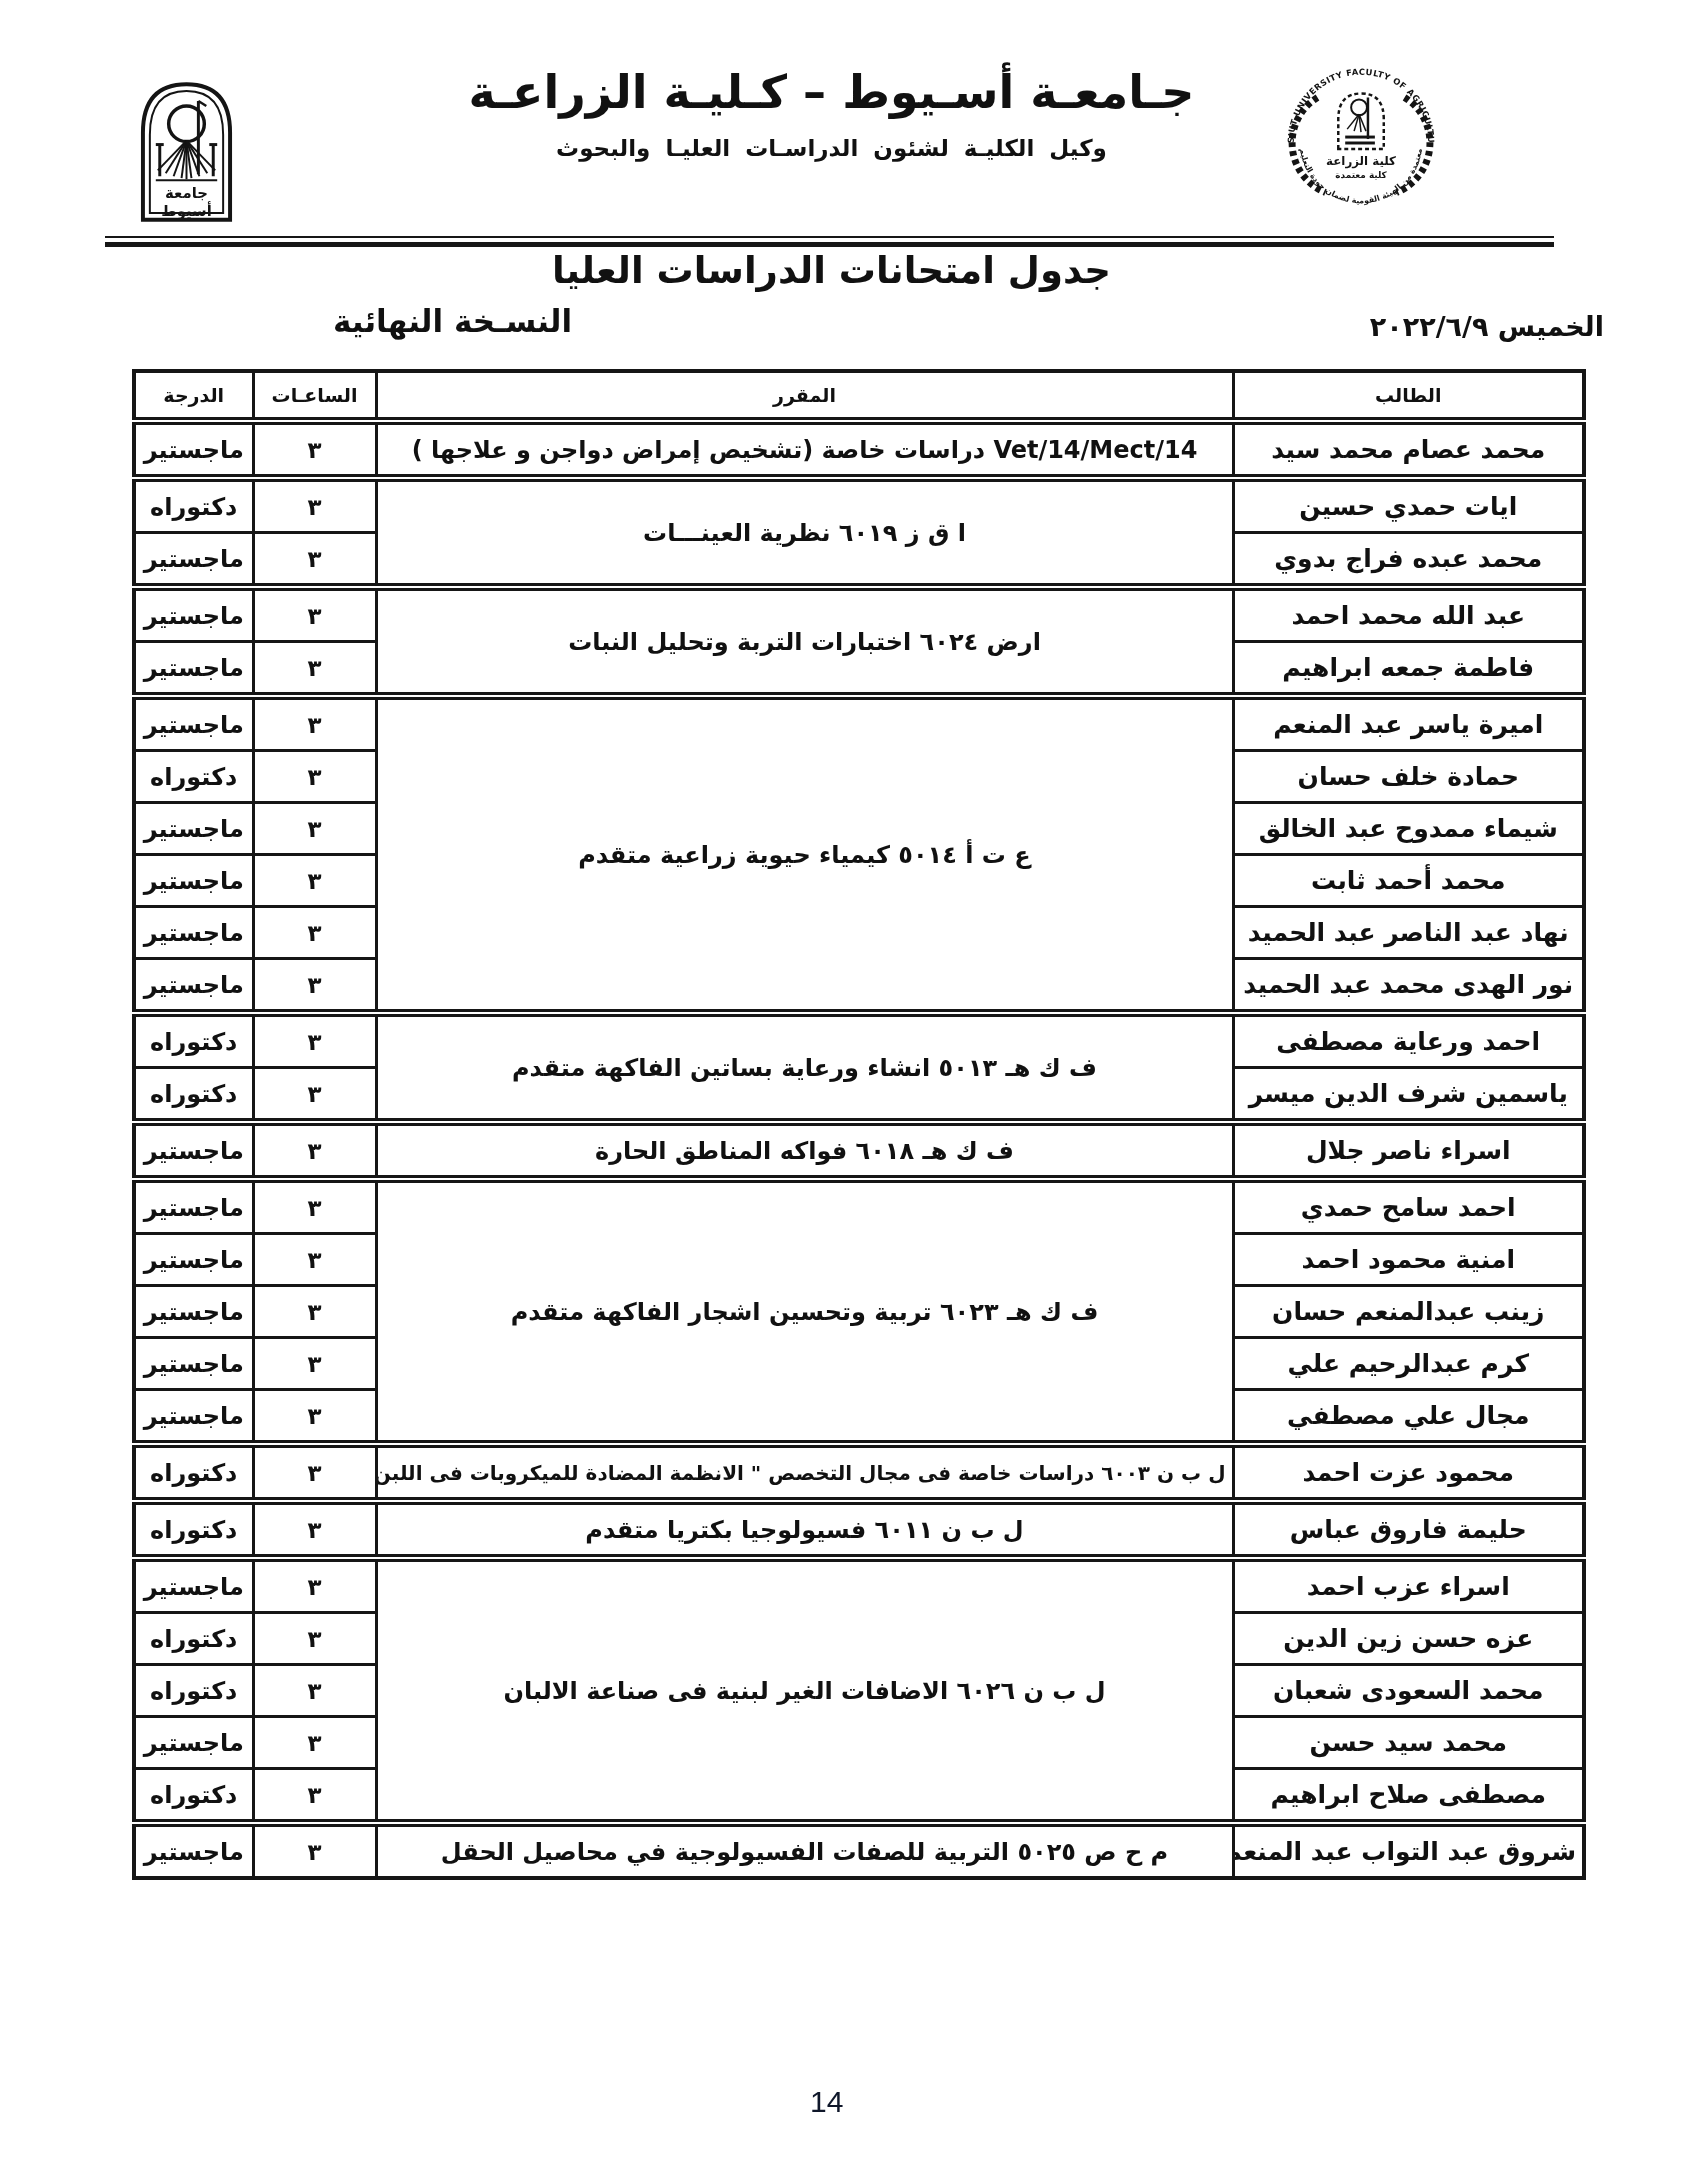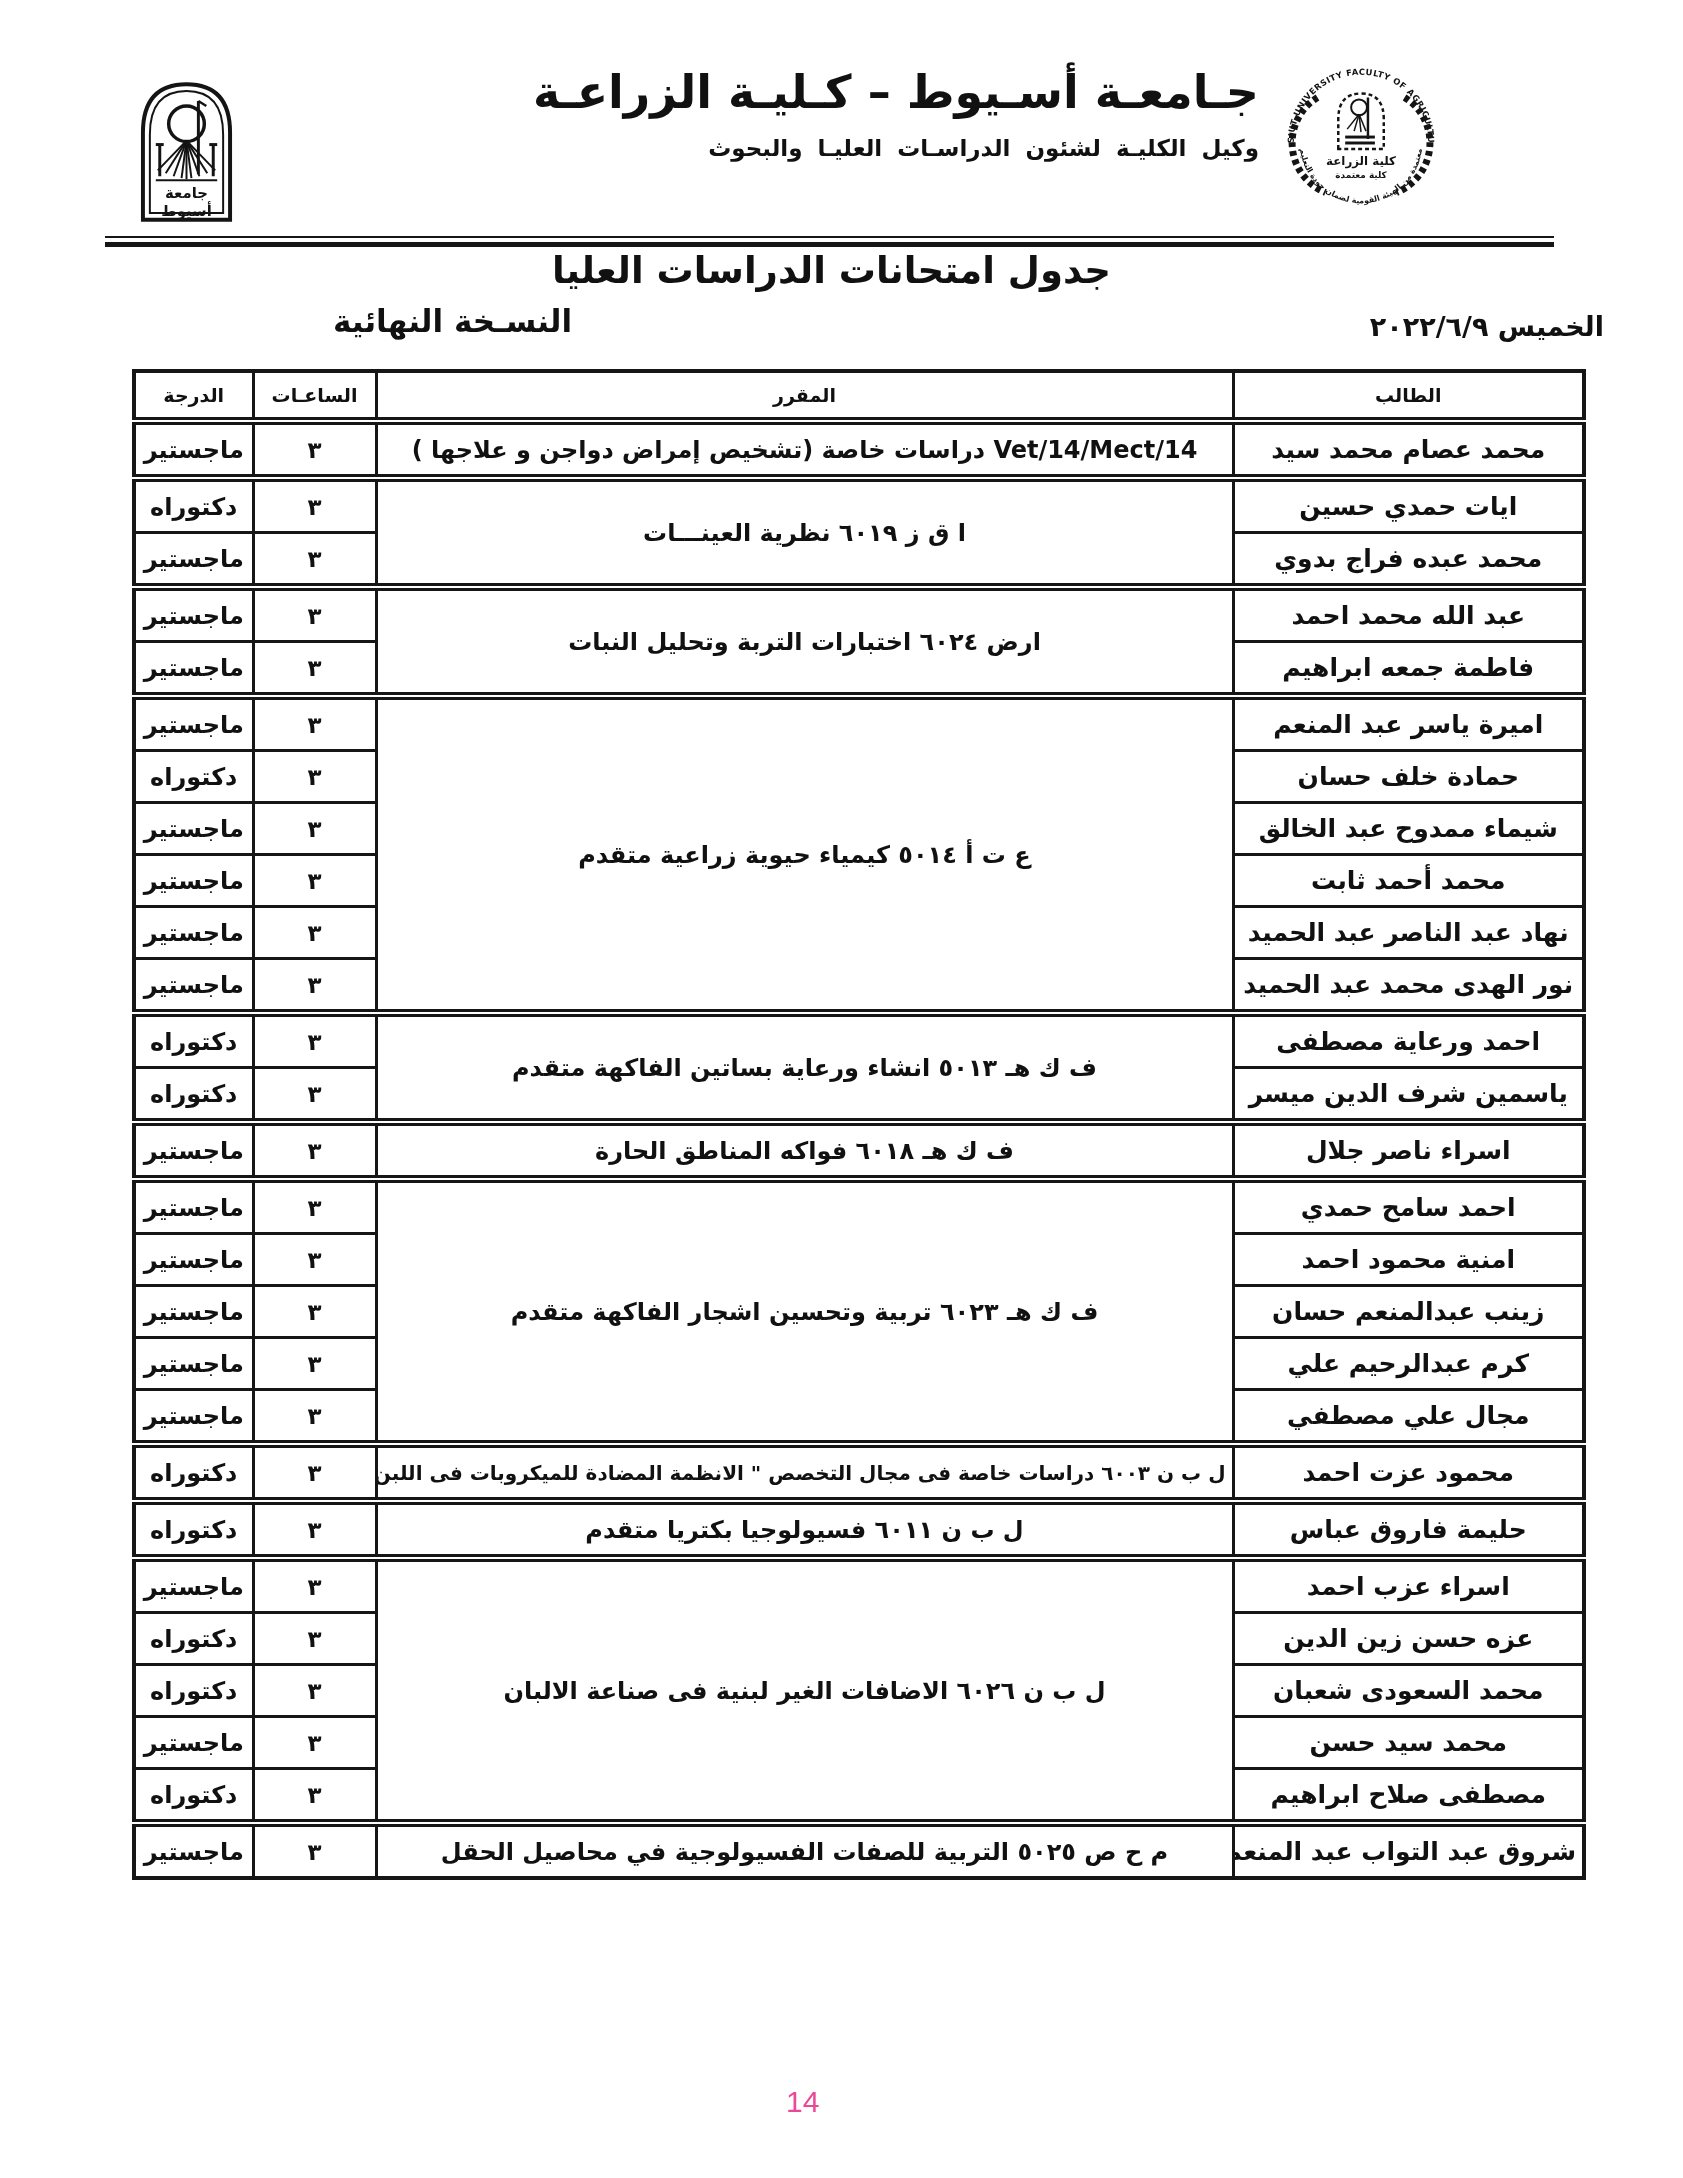--- a/index.html
+++ b/index.html
@@ -2,21 +2,21 @@
 <html lang="ar"><head>
 <meta charset="utf-8">
 <style>
   html,body { margin:0; padding:0; background:#ffffff; }
   .page {
     position:relative; width:1683px; height:2178px; background:#ffffff;
     font-family:"DejaVu Sans", sans-serif; color:#111; overflow:hidden;
   }
   
   .emblem-left { position:absolute; left:136px; top:77px; width:101px; height:149px; }
-  .masthead { position:absolute; left:388px; top:65px; width:871px; direction:rtl; }
+  .masthead { position:absolute; left:396px; top:65px; width:871px; text-align:center; direction:rtl; }
   .university-title { font-size:46px; font-weight:bold; letter-spacing:0; }
   .deputy-title { font-size:23px; font-weight:bold; margin-top:16px; word-spacing:7px; }
   .seal { position:absolute; left:1272px; top:48px; width:183px; height:188px; }
   .rule { position:absolute; left:105px; top:236px; width:1449px; height:4px;
           border-top:2px solid #161616; border-bottom:5px solid #161616; }
   .schedule-title {
     position:absolute; left:109px; top:249px; width:1445px;
     display:flex; justify-content:center; gap:48px; direction:rtl;
     font-size:37px; font-weight:bold; white-space:nowrap;
   }
@@ -35,22 +35,22 @@
     padding:0 6px; white-space:nowrap; overflow:hidden; background:#fff;
   }
   thead th { height:44px; font-size:19px; font-weight:bold; border-bottom:8px double #161616; }
   tbody td { height:49px; }
   tr.group-start td { border-top:8px double #161616; }
   td.student-cell { font-size:25px; font-weight:bold; }
   td.course-cell  { font-size:24px; font-weight:bold;margin-top:7px; }
   td.course-cell.small { font-size:20px; }
   td.hours-cell   { font-size:23px; font-weight:bold; }
   td.degree-cell  { font-size:24px; font-weight:bold; }
-  .page-number { position:absolute; left:786px; top:2085px; font-size:30px;
-                 font-family:"Liberation Sans", sans-serif; color:#ec4899; }
+  .page-number { position:absolute; left:810px; top:2085px; font-size:30px;
+                 font-family:"Liberation Sans", sans-serif; color:#0f172a; }
   svg .ink { stroke:#141414; fill:none; }
   svg text { fill:#141414; }
 </style>
 </head>
 <body>
 
 <div class="page">
 
   <svg class="emblem-left" viewBox="0 0 102 150">
     <path class="ink" stroke-width="4" d="M 7,144 L 7,56 Q 7,7 51,7 Q 95,7 95,56 L 95,144 Z"></path>

